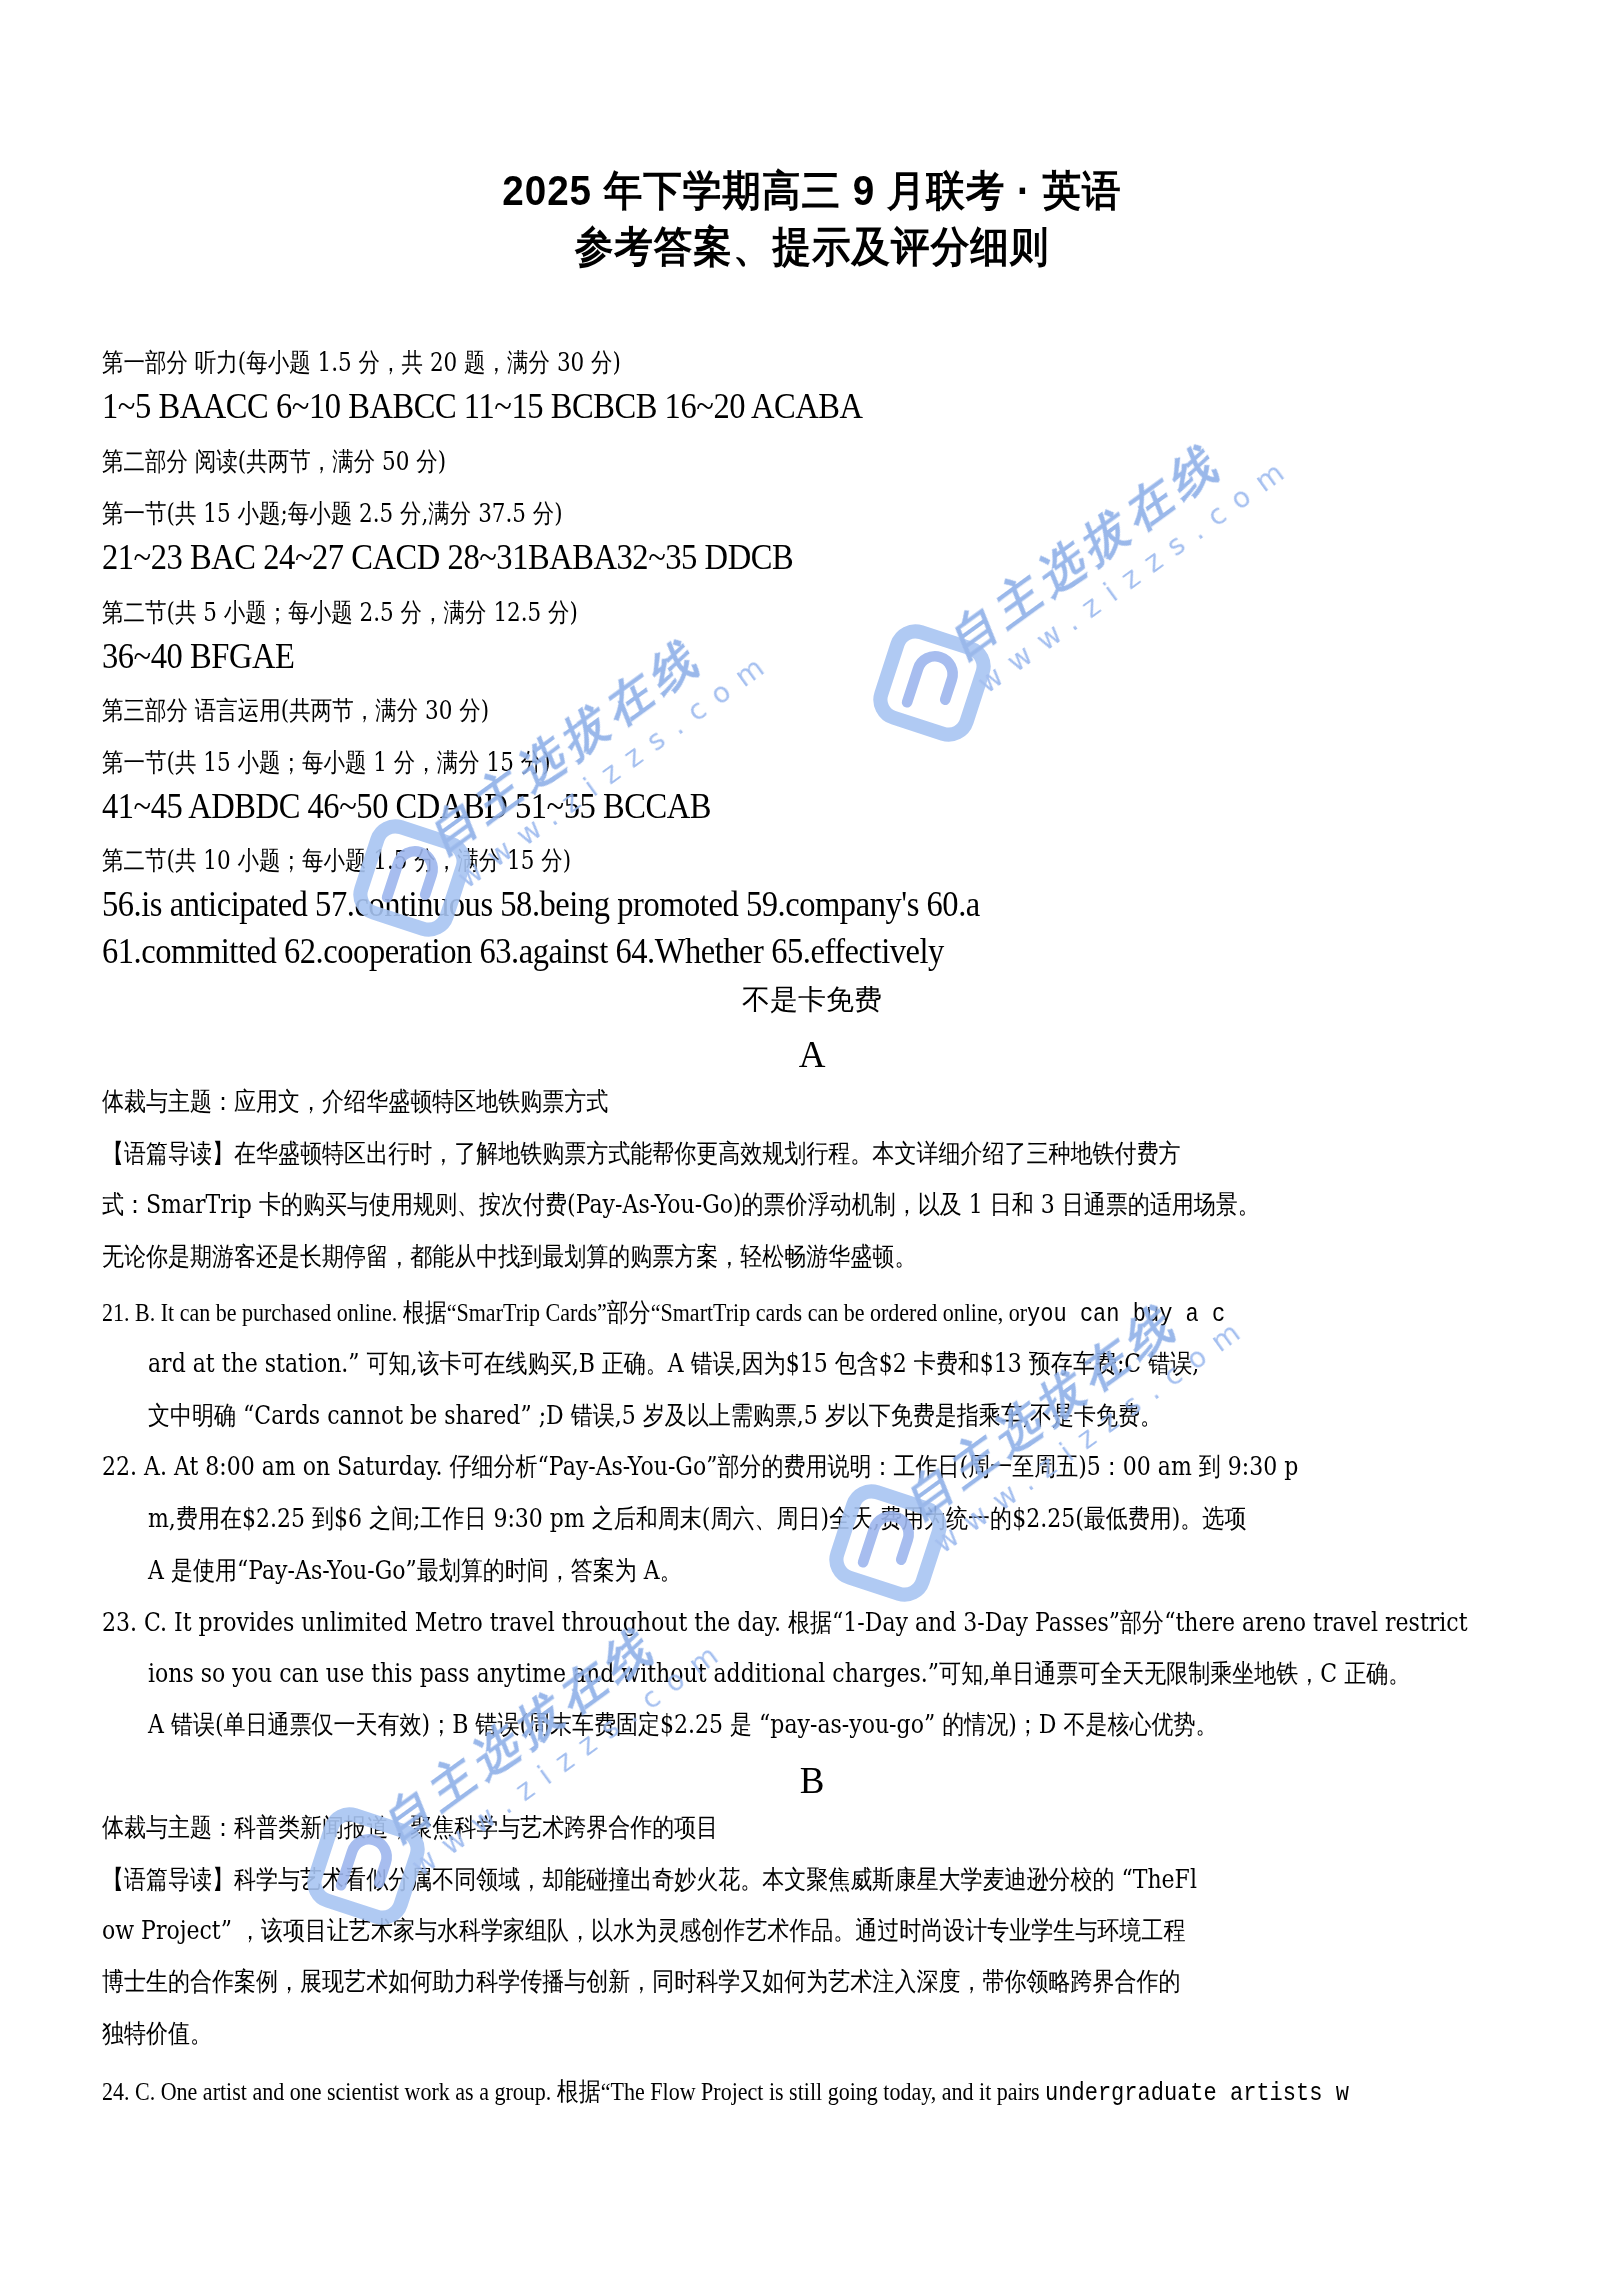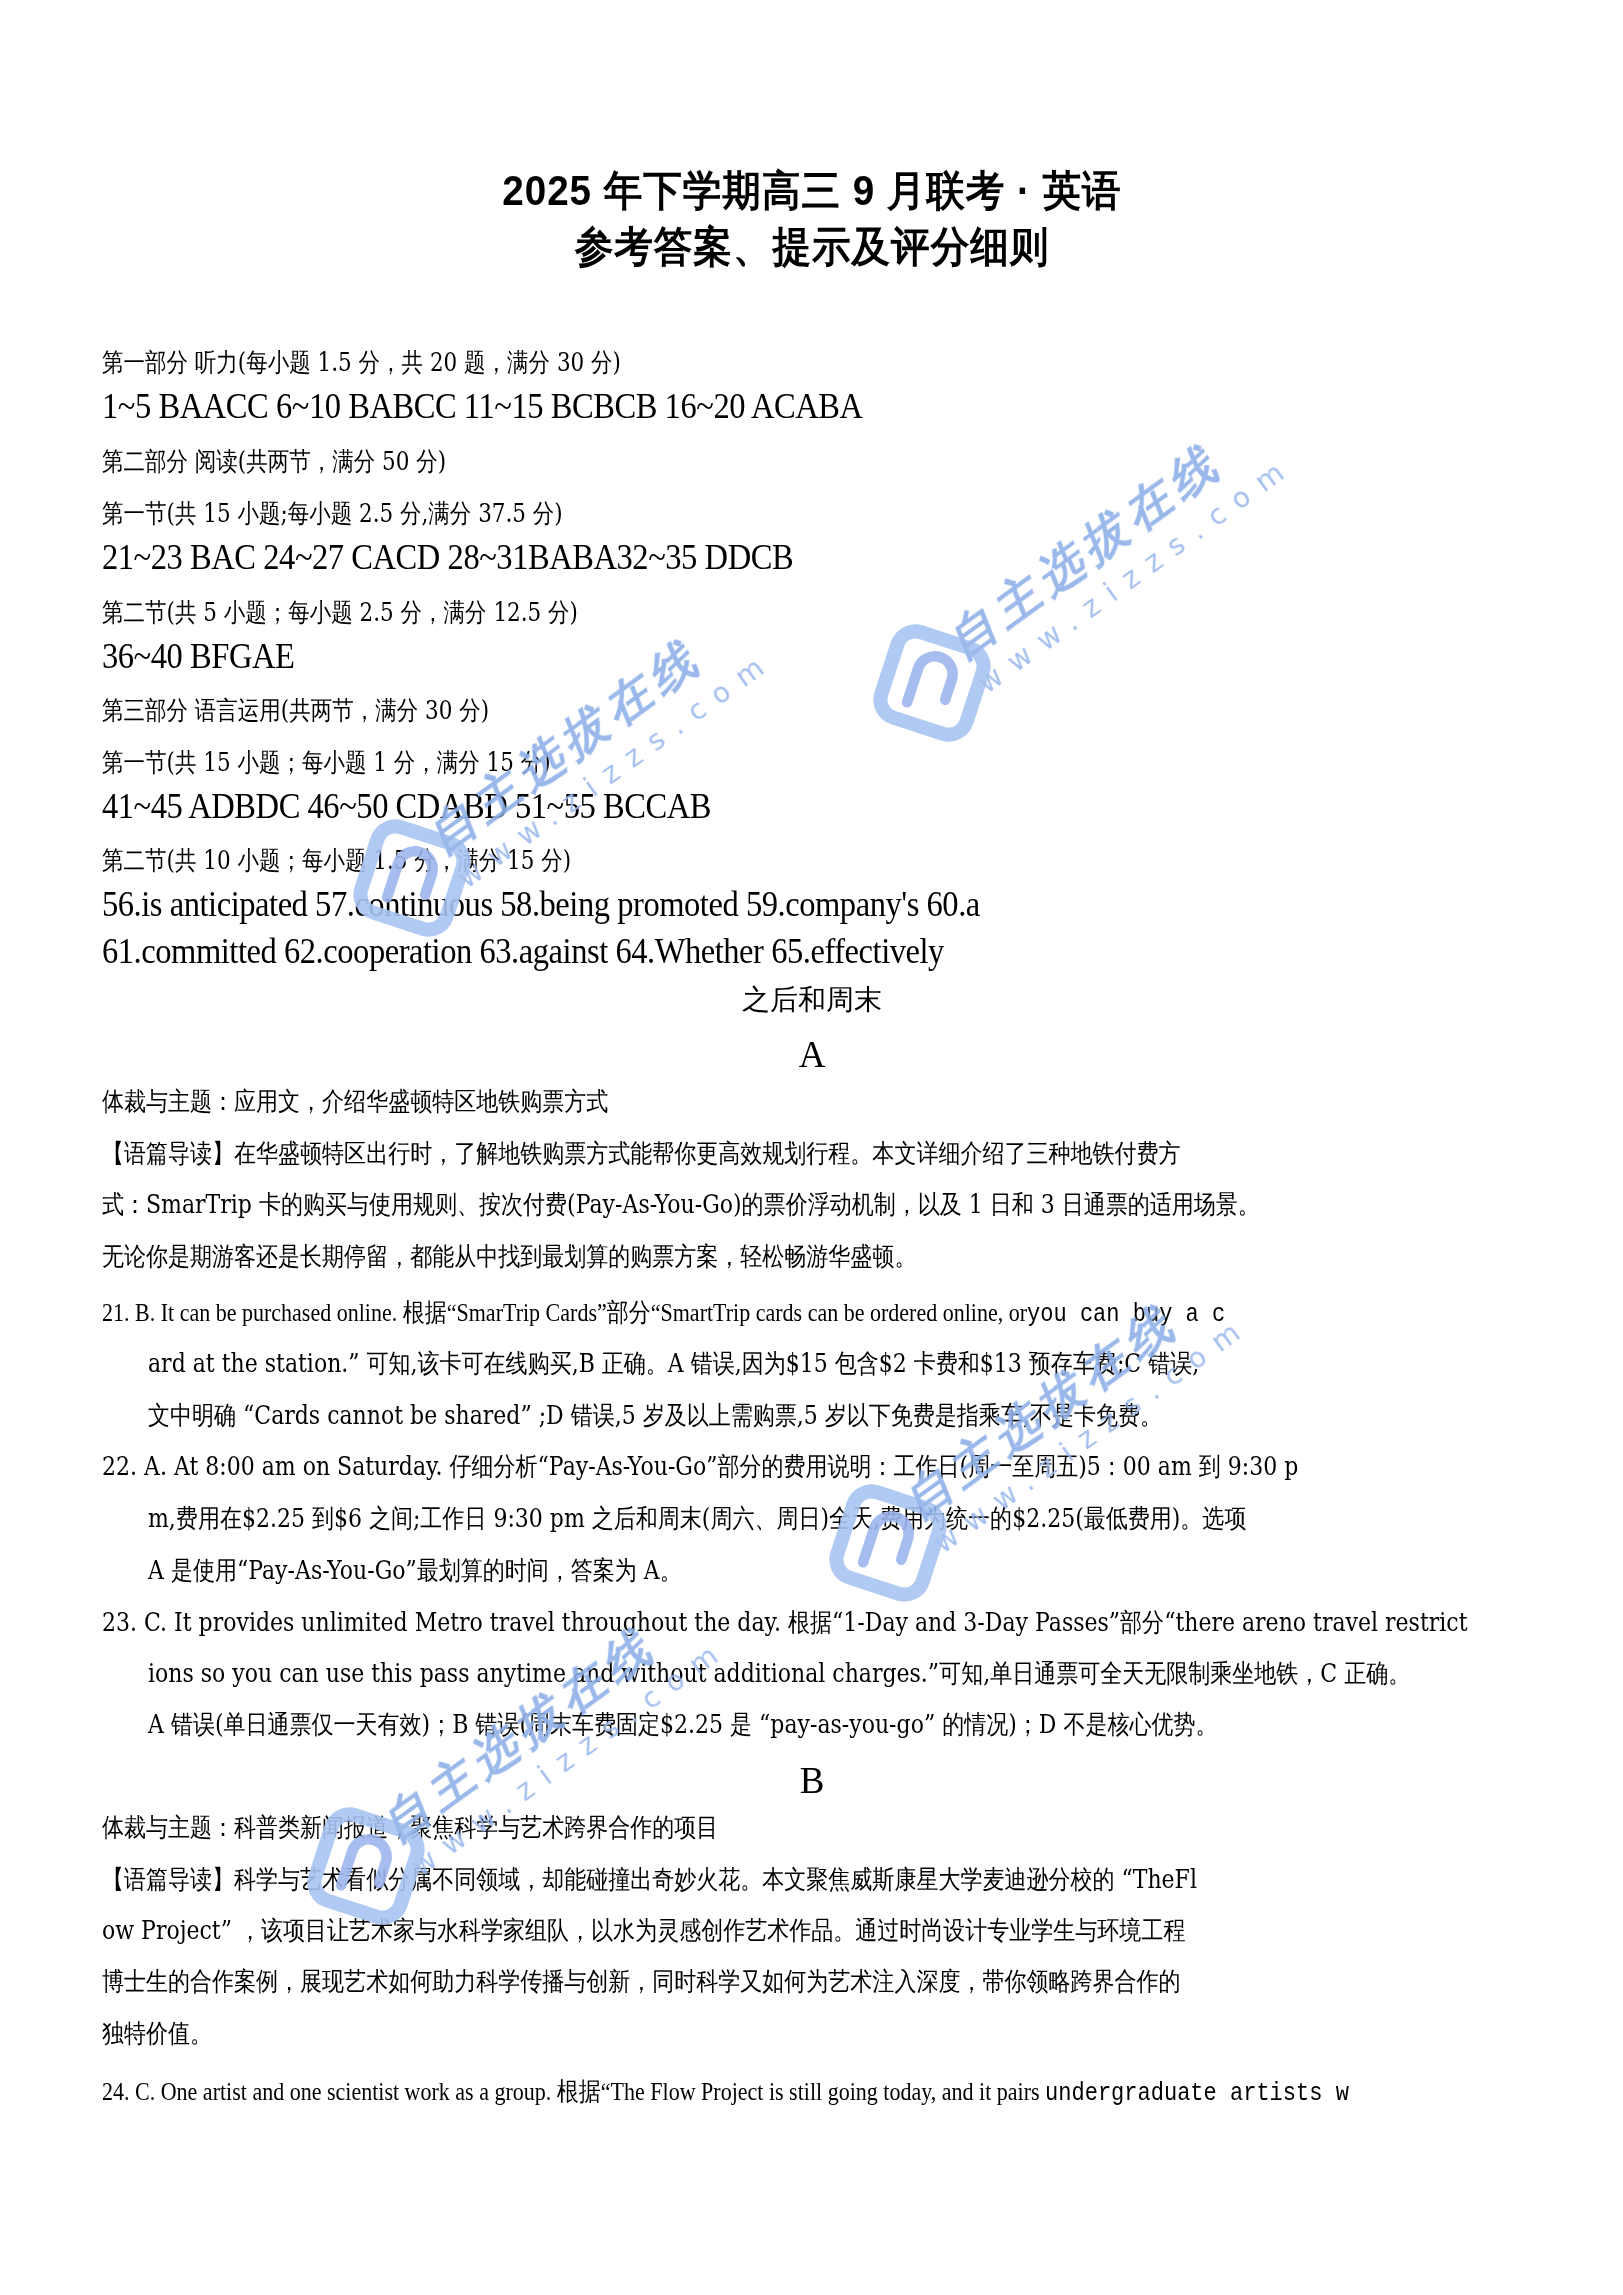--- a/index.html
+++ b/index.html
@@ -58,21 +58,21 @@
   <div class="line ans" style="top:538px">21~23 BAC 24~27 CACD 28~31BABA32~35 DDCB</div>
   <div class="line cn" style="top:595px">第二节(共 5 小题；每小题 2.5 分，满分 12.5 分)</div>
   <div class="line ans" style="top:637px">36~40 BFGAE</div>
   <div class="line cn" style="top:693px">第三部分  语言运用(共两节，满分 30 分)</div>
   <div class="line cn" style="top:745px">第一节(共 15  小题；每小题 1 分，满分 15 分)</div>
   <div class="line ans" style="top:787px">41~45 ADBDC 46~50 CDABD 51~55 BCCAB</div>
   <div class="line cn" style="top:843px">第二节(共 10 小题；每小题 1.5 分，满分 15 分)</div>
   <div class="line ans" style="top:885px">56.is anticipated 57.continuous 58.being promoted 59.company's 60.a</div>
   <div class="line ans" style="top:932px">61.committed 62.cooperation 63.against 64.Whether 65.effectively</div>
 
-  <div class="center-h rc">之后和周末</div>
+  <div class="center-h rc">不是卡免费</div>
   <div class="center-h secA">A</div>
 
   <div class="line body" style="top:1084px">体裁与主题：应用文，介绍华盛顿特区地铁购票方式</div>
   <div class="line body" style="top:1136px">【语篇导读】在华盛顿特区出行时，了解地铁购票方式能帮你更高效规划行程。本文详细介绍了三种地铁付费方</div>
   <div class="line body" style="top:1187px">式：SmarTrip 卡的购买与使用规则、按次付费(Pay-As-You-Go)的票价浮动机制，以及 1 日和 3 日通票的适用场景。</div>
   <div class="line body" style="top:1239px">无论你是期游客还是长期停留，都能从中找到最划算的购票方案，轻松畅游华盛顿。</div>
 
   <div class="line body" style="top:1295px">
     <span class="serif">21. B. It can be purchased online. 根据“SmarTrip Cards”部分“SmartTrip cards can be ordered online, or</span><span class="mono">you  can  buy  a  c</span>
   </div>

